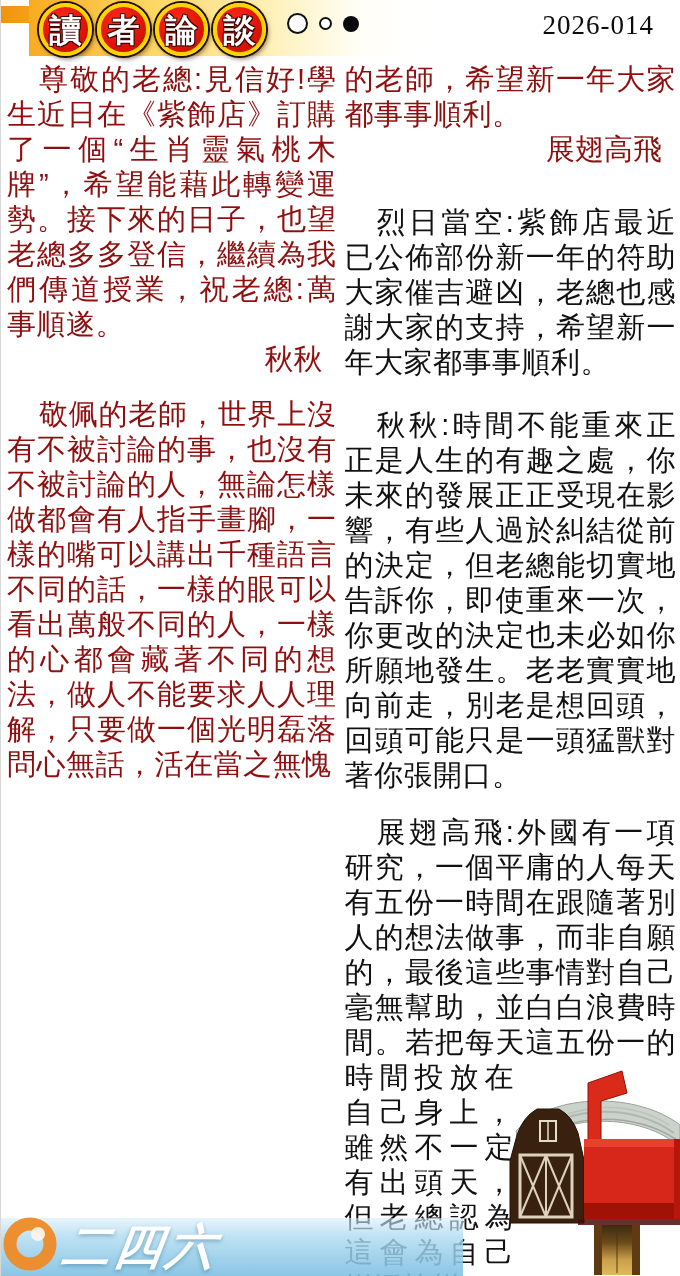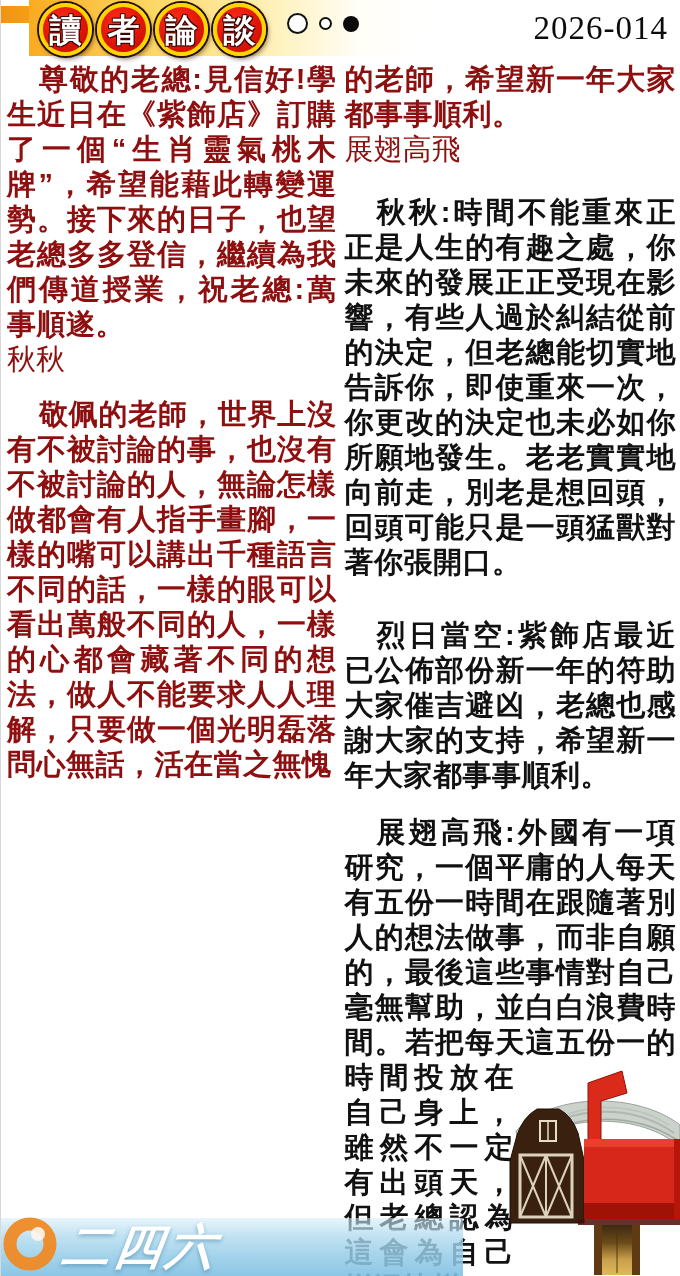--- a/index.html
+++ b/index.html
@@ -33,38 +33,37 @@
     box-shadow:0 0 0 2px #221204, 2px 3px 5px rgba(45,12,0,.55);
     display:flex; align-items:center; justify-content:center;
     color:#ffffff; font-weight:bold; font-size:32px; line-height:1;
     text-shadow:1px 1px 0 #3a0500, -1px -1px 0 #3a0500, 1px -1px 0 #3a0500, -1px 1px 0 #3a0500;
   }
   .dots { position:absolute; left:286px; top:13px; display:flex; align-items:center; gap:11px; }
   .dot-lg { width:21px; height:21px; border:2px solid #111; border-radius:50%; background:#fff; }
   .dot-sm { width:13px; height:13px; border:2px solid #111; border-radius:50%; background:#fff; }
   .dot-filled { width:16px; height:16px; border-radius:50%; background:#0a0a0a; }
   .issue {
-    position:absolute; right:12px; top:10px;
-    font-family:"Liberation Serif", serif; font-size:33px; color:#0c0c0c; letter-spacing:1px;
+    position:absolute; right:26px; top:10px;
+    font-family:"Liberation Serif", serif; font-size:27px; color:#0c0c0c; letter-spacing:1px;
   }
 
   
   .columns { display:flex; gap:8px; padding:0 4px 0 6px; }
   .col { width:332px; }
   .col.left { width:330px; }
   .para {
     font-size:29px; line-height:35px;
     text-align:justify; text-justify:inter-character;
     letter-spacing:.5px;
-    font-weight:bold;
   }
   .red  { color:#8e0f0f; }
   .black{ color:#111111; }
   .indent { text-indent:32px; }
-  .sig { font-size:29px; line-height:35px; text-align:left; padding-right:14px; }
+  .sig { font-size:29px; line-height:35px; text-align:right; padding-right:14px; }
   .mt28 { margin-top:28px; }
   .mt20 { margin-top:20px; }
   .mt38 { margin-top:38px; }
   .mt22 { margin-top:22px; }
 
   
   .mailbox-float {
     float:right; width:176px; height:458px;
     shape-outside:inset(276px 0 0 10px);
     position:relative; margin-right:-4px;
@@ -118,22 +117,22 @@
     <div class="col left">
       <p class="para red indent">尊敬的老總:見信好!學生近日在《紫飾店》訂購了一個“生肖靈氣桃木牌”，希望能藉此轉變運勢。接下來的日子，也望老總多多登信，繼續為我們傳道授業，祝老總:萬事順遂。</p>
       <div class="sig red">秋秋</div>
       <p class="para red indent mt20">敬佩的老師，世界上沒有不被討論的事，也沒有不被討論的人，無論怎樣做都會有人指手畫腳，一樣的嘴可以講出千種語言不同的話，一樣的眼可以看出萬般不同的人，一樣的心都會藏著不同的想法，做人不能要求人人理解，只要做一個光明磊落問心無話，活在當之無愧</p>
     </div>
 
     <div class="col right">
       <p class="para red">的老師，希望新一年大家都事事順利。</p>
       <div class="sig red">展翅高飛</div>
 
+      <p class="para black indent mt38">烈日當空:紫飾店最近已公佈部份新一年的符助大家催吉避凶，老總也感謝大家的支持，希望新一年大家都事事順利。</p>
       <p class="para black indent mt28">秋秋:時間不能重來正正是人生的有趣之處，你未來的發展正正受現在影響，有些人過於糾結從前的決定，但老總能切實地告訴你，即使重來一次，你更改的決定也未必如你所願地發生。老老實實地向前走，別老是想回頭，回頭可能只是一頭猛獸對著你張開口。</p>
-      <p class="para black indent mt38">烈日當空:紫飾店最近已公佈部份新一年的符助大家催吉避凶，老總也感謝大家的支持，希望新一年大家都事事順利。</p>
 
       <p class="para black indent mt22"><span class="mailbox-float">
             <svg width="176" height="212" viewBox="0 0 176 212" xmlns="http://www.w3.org/2000/svg">
           <defs>
             <linearGradient id="wood" x1="0" y1="0" x2="0" y2="1">
               <stop offset="0" stop-color="#3c2a10"></stop>
               <stop offset="0.35" stop-color="#6b4a1a"></stop>
               <stop offset="0.7" stop-color="#caa14b"></stop>
               <stop offset="1" stop-color="#e0b85c"></stop>
             </linearGradient>

